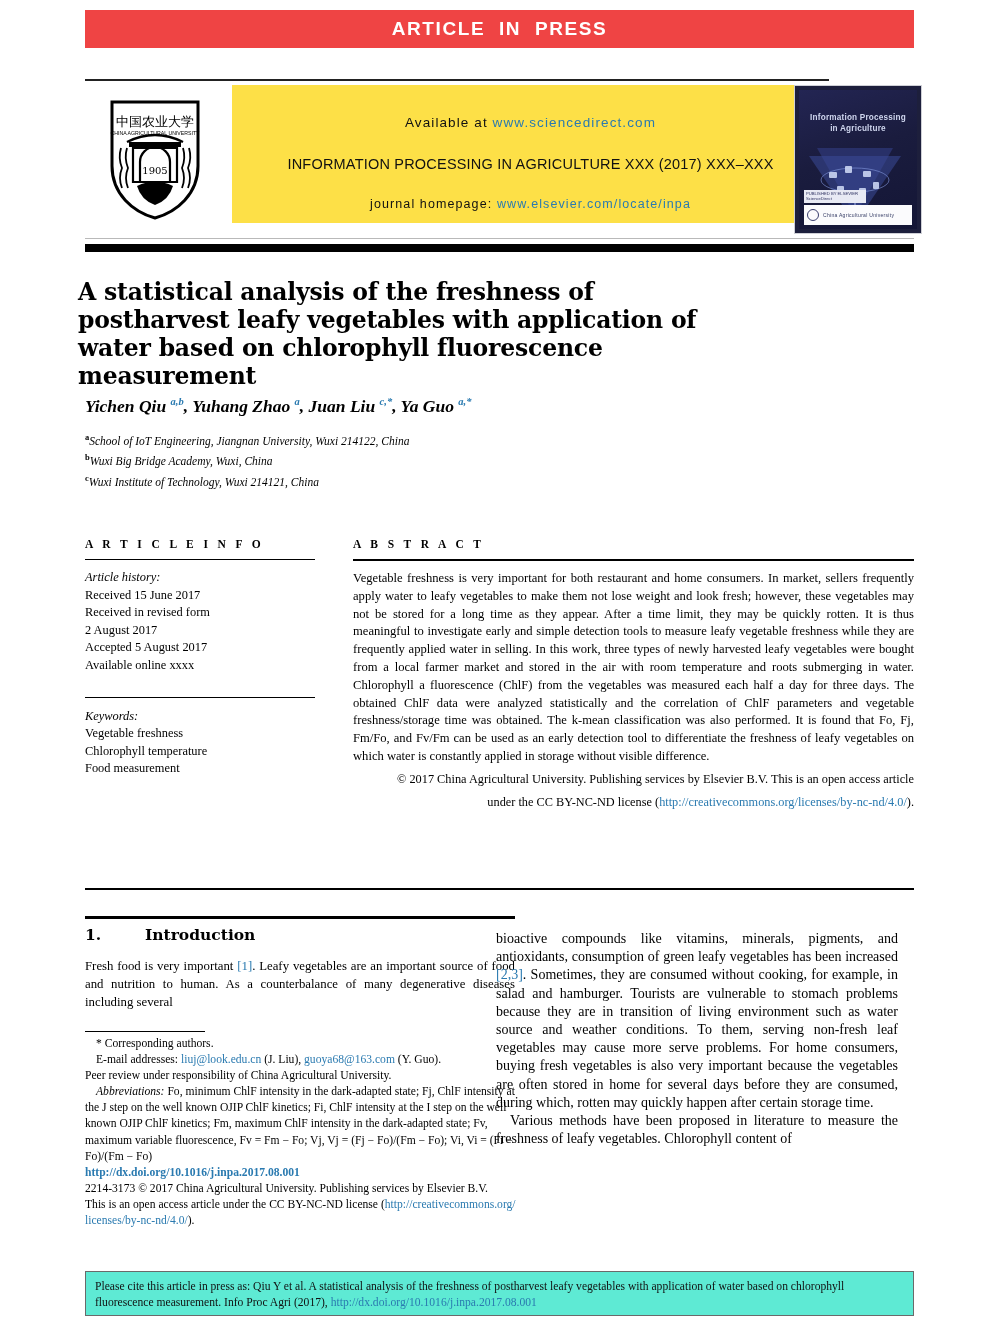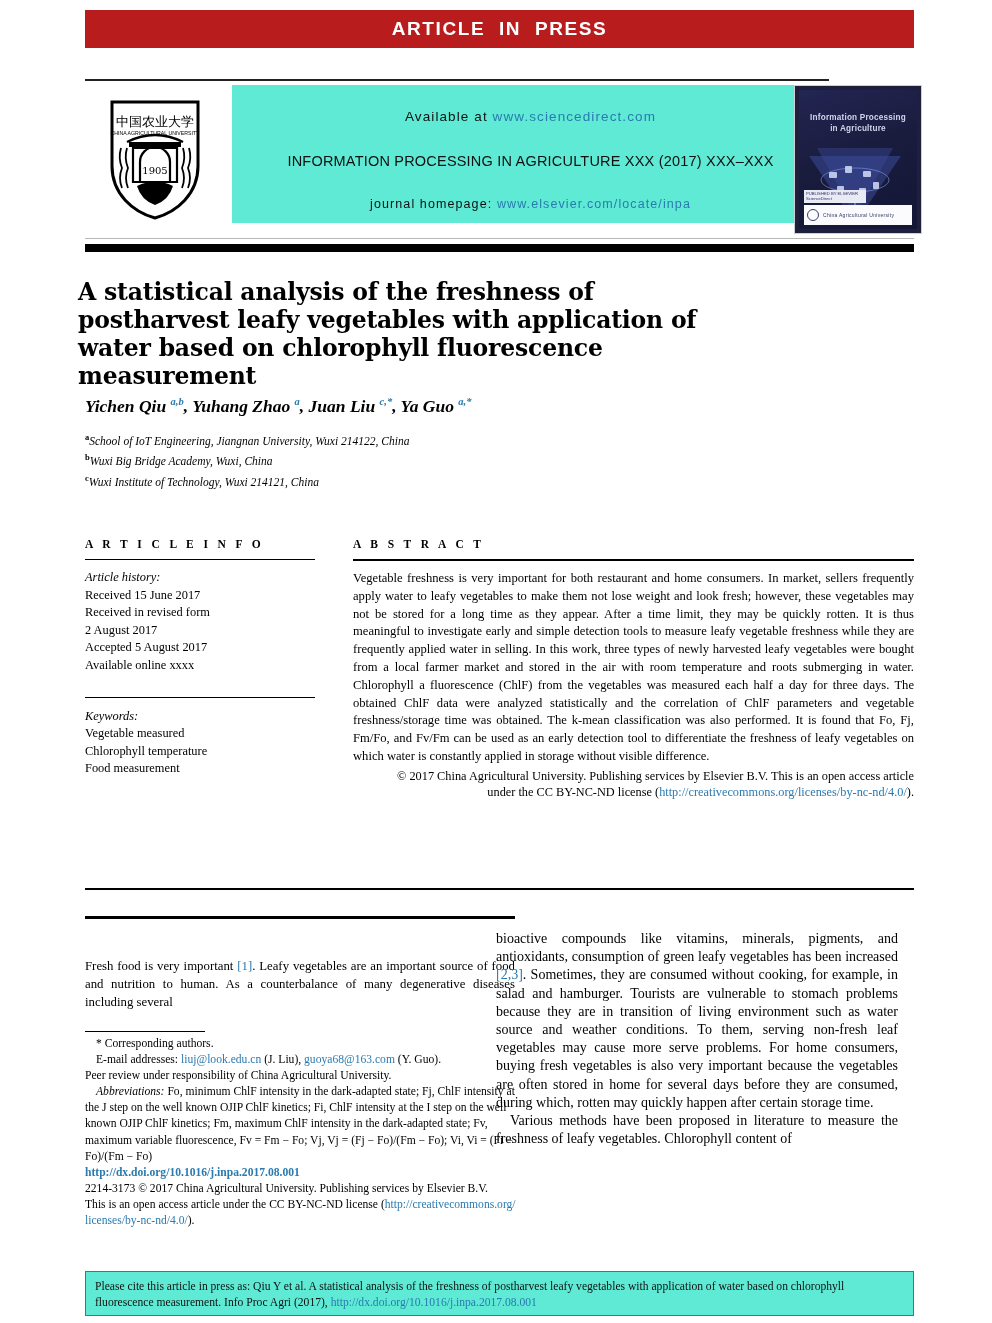--- a/index.html
+++ b/index.html
@@ -21,21 +21,21 @@
     left: 0; top: 0;
     width: 992px;
     height: 1323px;
   }
 
   
   .aip-banner {
     position: absolute;
     left: 85px; top: 10px;
     width: 829px; height: 38px;
-    background: #b91c1c;
+    background: #ef4444;
     display: flex;
     align-items: center;
     justify-content: center;
   }
   .aip-banner .label {
     font-family: "Liberation Sans", sans-serif;
     font-weight: bold;
     font-size: 19px;
     letter-spacing: 1.6px;
     color: #ffffff;
@@ -57,26 +57,26 @@
   .logo-box {
     position: absolute;
     left: 0px; top: 2px;
     width: 140px; height: 149px;
     display: flex; align-items: center; justify-content: center;
   }
   .masthead-center {
     position: absolute;
     left: 147px; top: 2px;
     width: 597px; height: 138px;
-    background: #5eead4;
+    background: #fde047;
     display: flex;
     flex-direction: column;
     align-items: center;
     justify-content: space-between;
-    padding: 24px 0 12px 0;
+    padding: 30px 0 12px 0;
   }
   .avail-line {
     font-family: "Liberation Sans", sans-serif;
     font-size: 13.5px;
     letter-spacing: 1.1px;
     color: #111;
   }
   .avail-line a, .jh-line a { color: #2a7ab0; text-decoration: none; }
   .journal-title {
     font-family: "Liberation Sans", sans-serif;
@@ -238,21 +238,21 @@
     font-size: 12.6px;
     line-height: 17.8px;
     text-align: justify;
     text-justify: inter-word;
     color: #000;
   }
   .copyright {
     margin-top: 2px;
     font-family: "Liberation Serif", serif;
     font-size: 12.3px;
-    line-height: 16px;
+    line-height: 23px;
     text-align: right;
     padding-left: 14px;
   }
   a.lnk { color: #2a7ab0; text-decoration: none; word-break: break-all; }
 
   .abs-bottom-rule {
     position: absolute;
     left: 85px; top: 888px;
     width: 829px;
     border-top: 2.2px solid #000;
@@ -431,38 +431,41 @@
       <div class="it">Article history:</div>
       <div>Received 15 June 2017</div>
       <div>Received in revised form</div>
       <div>2 August 2017</div>
       <div>Accepted 5 August 2017</div>
       <div>Available online xxxx</div>
     </div>
     <div class="kw-rule"></div>
     <div class="kw">
       <div class="it">Keywords:</div>
-      <div>Vegetable measured</div>
+      <div>Vegetable freshness</div>
       <div>Chlorophyll temperature</div>
       <div>Food measurement</div>
     </div>
   </div>
 
   <div class="abs-col">
     <div class="sec-label">A B S T R A C T</div>
     <div class="abstract-rule"></div>
     <div class="abstract">Vegetable freshness is very important for both restaurant and home consumers. In market, sellers frequently apply water to leafy vegetables to make them not lose weight and look fresh; however, these vegetables may not be stored for a long time as they appear. After a time limit, they may be quickly rotten. It is thus meaningful to investigate early and simple detection tools to measure leafy vegetable freshness while they are frequently applied water in selling. In this work, three types of newly harvested leafy vegetables were bought from a local farmer market and stored in the air with room temperature and roots submerging in water. Chlorophyll a fluorescence (ChlF) from the vegetables was measured each half a day for three days. The obtained ChlF data were analyzed statistically and the correlation of ChlF parameters and vegetable freshness/storage time was obtained. The k-mean classification was also performed. It is found that Fo, Fj, Fm/Fo, and Fv/Fm can be used as an early detection tool to differentiate the freshness of leafy vegetables on which water is constantly applied in storage without visible difference.</div>
     <div class="copyright">
       <span>© 2017 China Agricultural University. Publishing services by Elsevier B.V. This is an open access article under the CC BY-NC-ND license (</span><a class="lnk" href="#">http://creativecommons.org/licenses/by-nc-nd/4.0/</a><span>).</span>
     </div>
   </div>
 
   <div class="abs-bottom-rule"></div>
 
   <div class="intro-rule"></div>
+  <div class="intro-head">
+    <span class="num">1.</span><span>Introduction</span>
+  </div>
 
   <div class="col-left">
     <span>Fresh food is very important </span><span class="ref">[1]</span><span>. Leafy vegetables are an important source of food and nutrition to human. As a counterbalance of many degenerative diseases including several</span>
   </div>
 
   <div class="col-right">
     <p><span>bioactive compounds like vitamins, minerals, pigments, and antioxidants, consumption of green leafy vegetables has been increased </span><span class="ref">[2,3]</span><span>. Sometimes, they are consumed without cooking, for example, in salad and hamburger. Tourists are vulnerable to stomach problems because they are in transition of living environment such as water source and weather conditions. To them, serving non-fresh leaf vegetables may cause more serve problems. For home consumers, buying fresh vegetables is also very important because the vegetables are often stored in home for several days before they are consumed, during which, rotten may quickly happen after certain storage time.</span></p>
     <p>Various methods have been proposed in literature to measure the freshness of leafy vegetables. Chlorophyll content of</p>
   </div>
 

